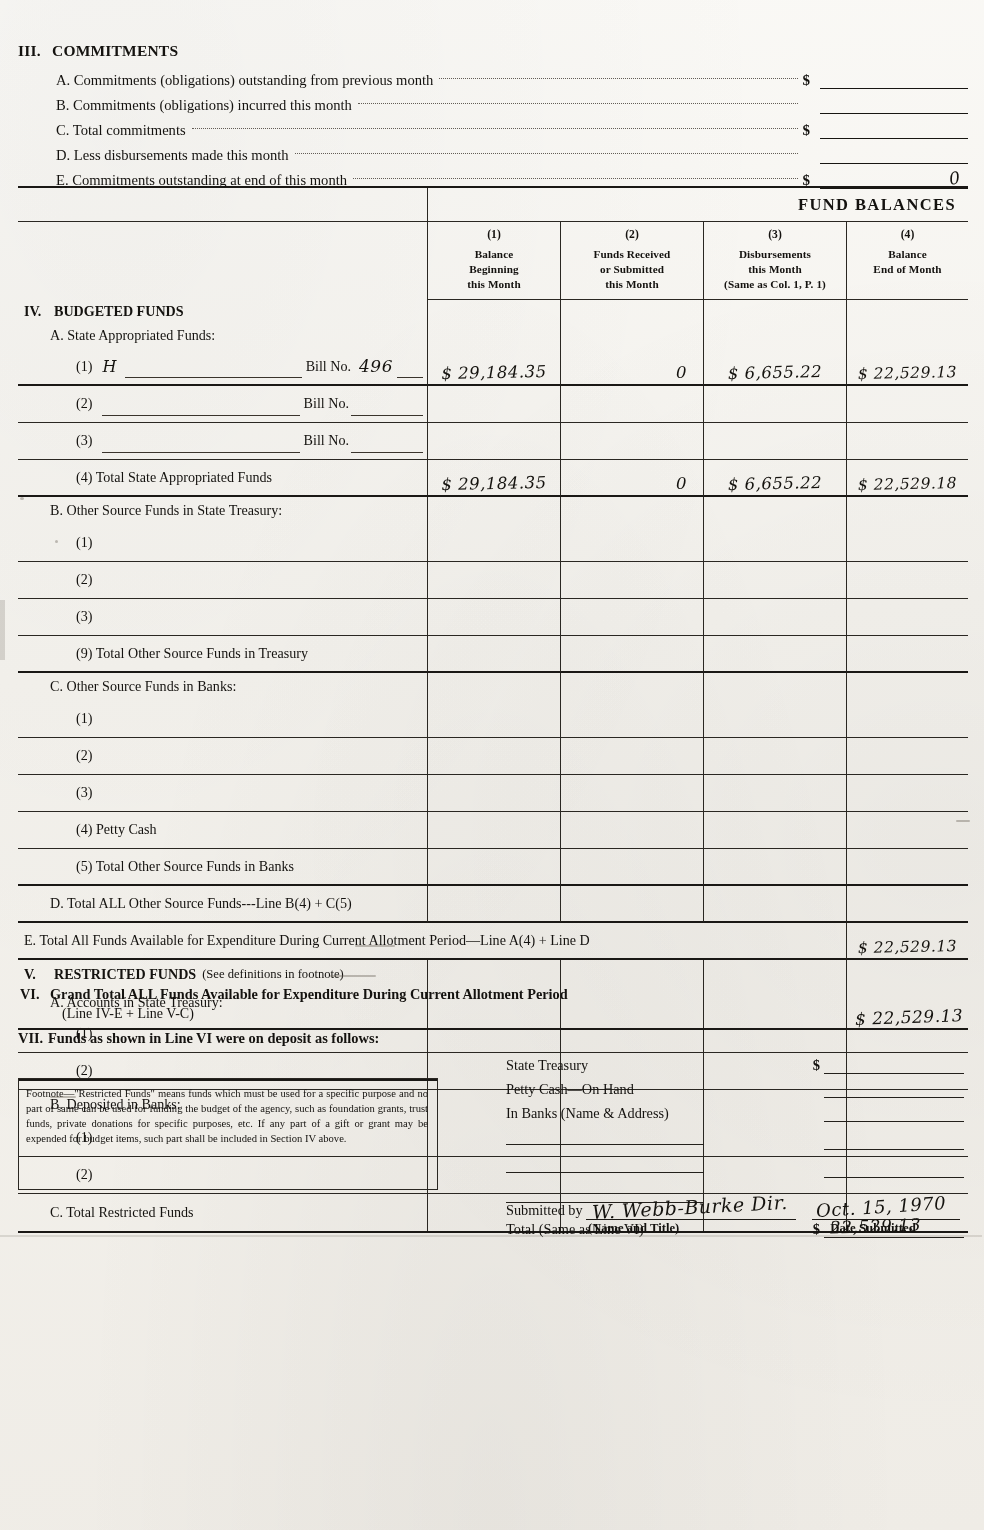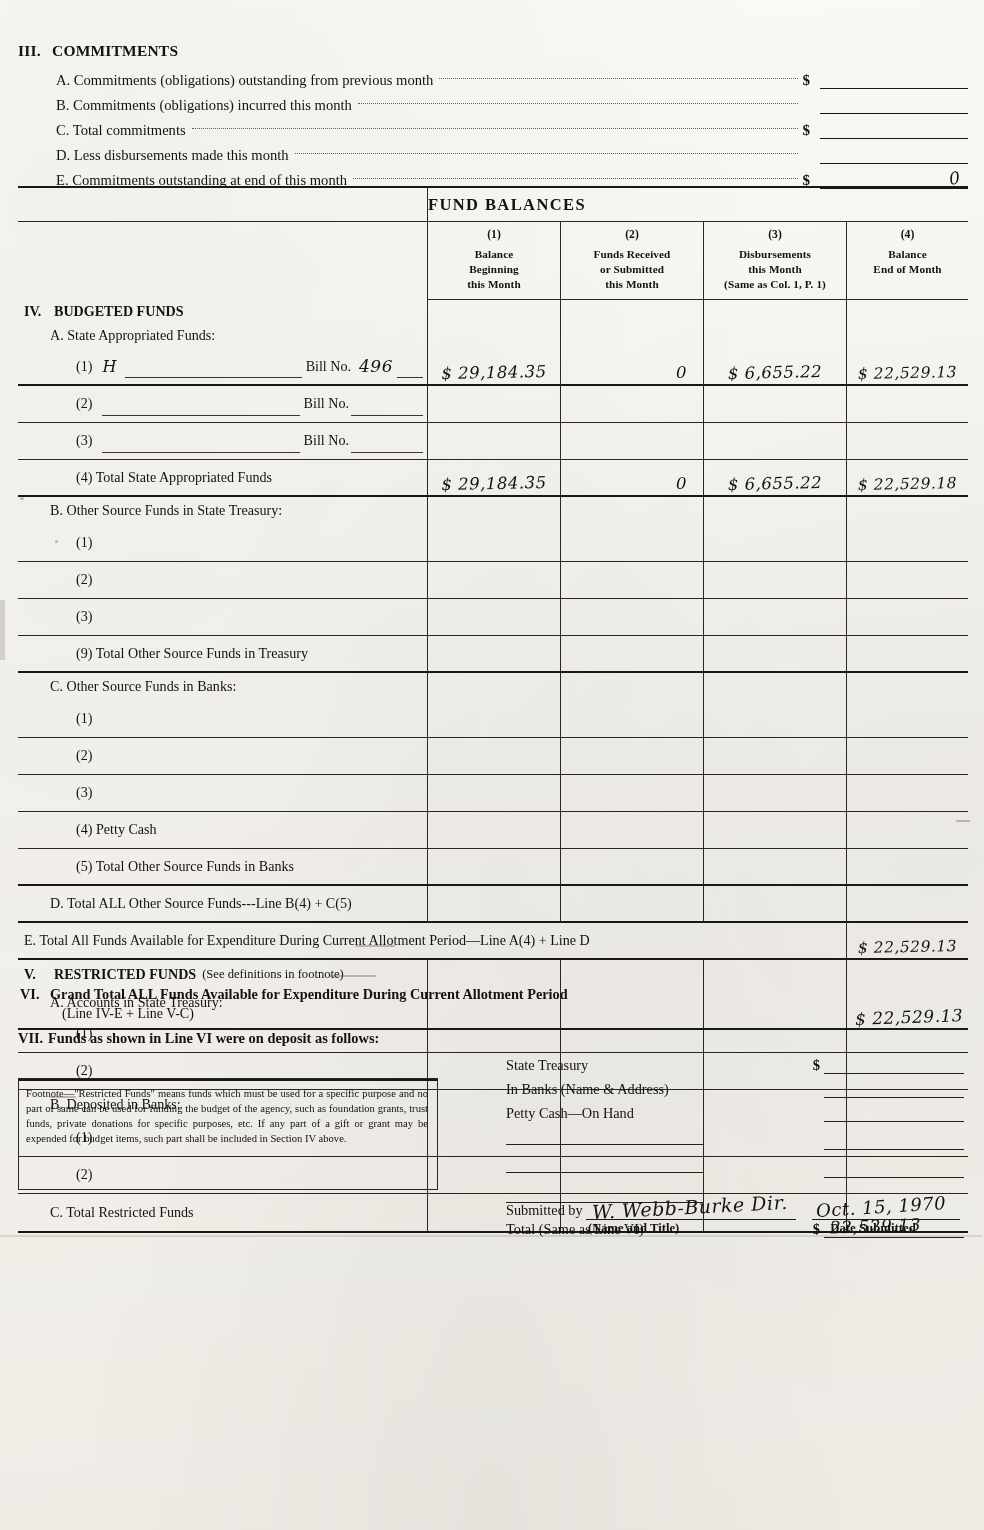--- a/index.html
+++ b/index.html
@@ -82,23 +82,23 @@
   .col { flex: none; border-bottom: 1.1px solid #2a2722; border-left: 1.1px solid #2a2722; position: relative; }
   .c1 { width: 133px; }
   .c2 { width: 143px; }
   .c3 { width: 143px; }
   .c4 { width: 122px; }
 
   .hdr-fb {
     width: 541px; flex: none;
     border-left: 1.1px solid #2a2722;
     border-bottom: 1.1px solid #2a2722;
-    text-align: left;
+    text-align: right;
     font-weight: bold; font-size: 16.5px; letter-spacing: 1.4px;
-    padding: 7px 0 6px;
+    padding: 7px 12px 6px;
   }
   .hdr-blank { width: 409px; flex:none; border-bottom: 1.1px solid #2a2722; }
   .colhdr {
     text-align: center; font-size: 11.2px; line-height: 1.32;
     padding: 5px 3px 7px; font-weight: bold;
   }
   .colhdr .num { display:block; margin-bottom: 5px; font-weight: bold; font-size: 11.6px; }
   .colhdr .sub { font-weight: bold; letter-spacing: .1px; }
   .r-std  { height: 37px; }
 
@@ -534,26 +534,26 @@
       <div class="inner">Footnote—"Restricted Funds" means funds which must be used for a specific purpose and no part of same can be used for funding the budget of the agency, such as foundation grants, trust funds, private donations for specific purposes, etc. If any part of a gift or grant may be expended for budget items, such part shall be included in Section IV above.</div>
     </div>
 
     <div class="dep">
       <div class="dep-row">
         <span class="dep-lbl">State Treasury</span>
         <span class="dep-dollar">$</span>
         <span class="dep-amt"></span>
       </div>
       <div class="dep-row">
-        <span class="dep-lbl">In Banks  (Name &amp; Address)</span>
+        <span class="dep-lbl">Petty Cash—On Hand</span>
         <span class="dep-dollar"></span>
         <span class="dep-amt"></span>
       </div>
       <div class="dep-row">
-        <span class="dep-lbl">Petty Cash—On Hand</span>
+        <span class="dep-lbl">In Banks  (Name &amp; Address)</span>
         <span class="dep-dollar"></span>
         <span class="dep-amt"></span>
       </div>
       <div class="dep-row" style="height:28px">
         <span class="dep-lbl rule"></span>
         <span style="width:102px; flex:none"></span>
         <span class="dep-dollar"></span>
         <span class="dep-amt"></span>
       </div>
       <div class="dep-row" style="height:28px">

